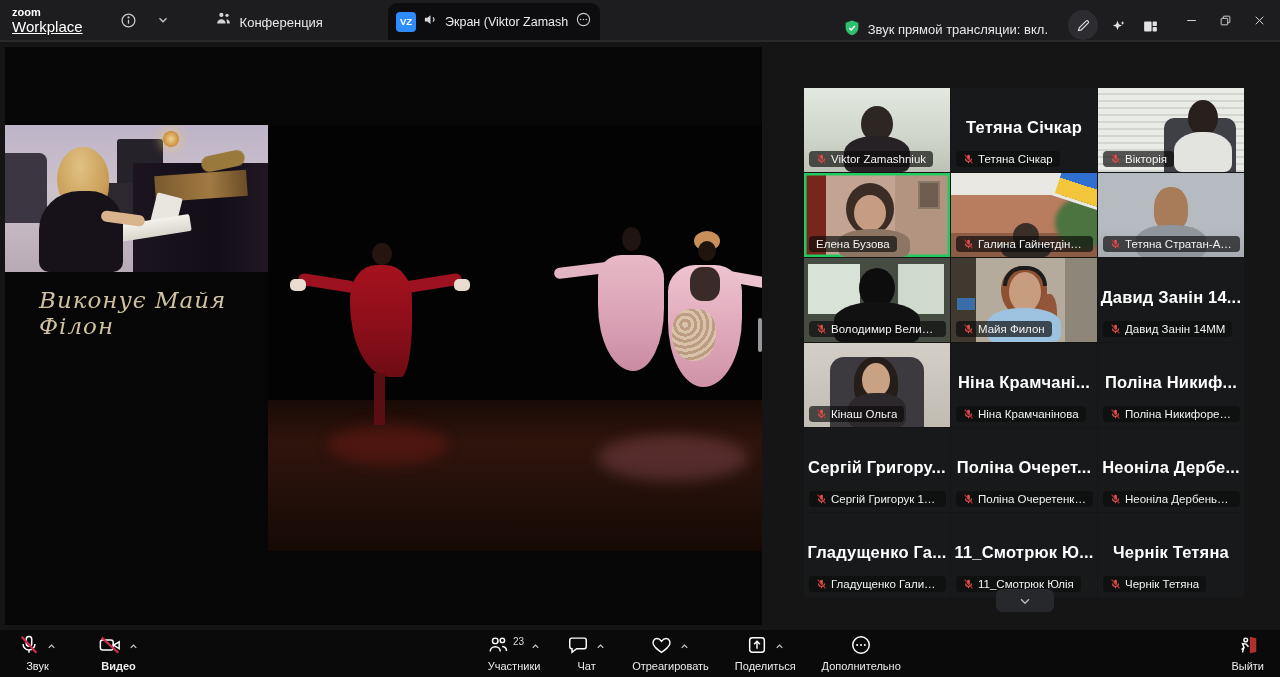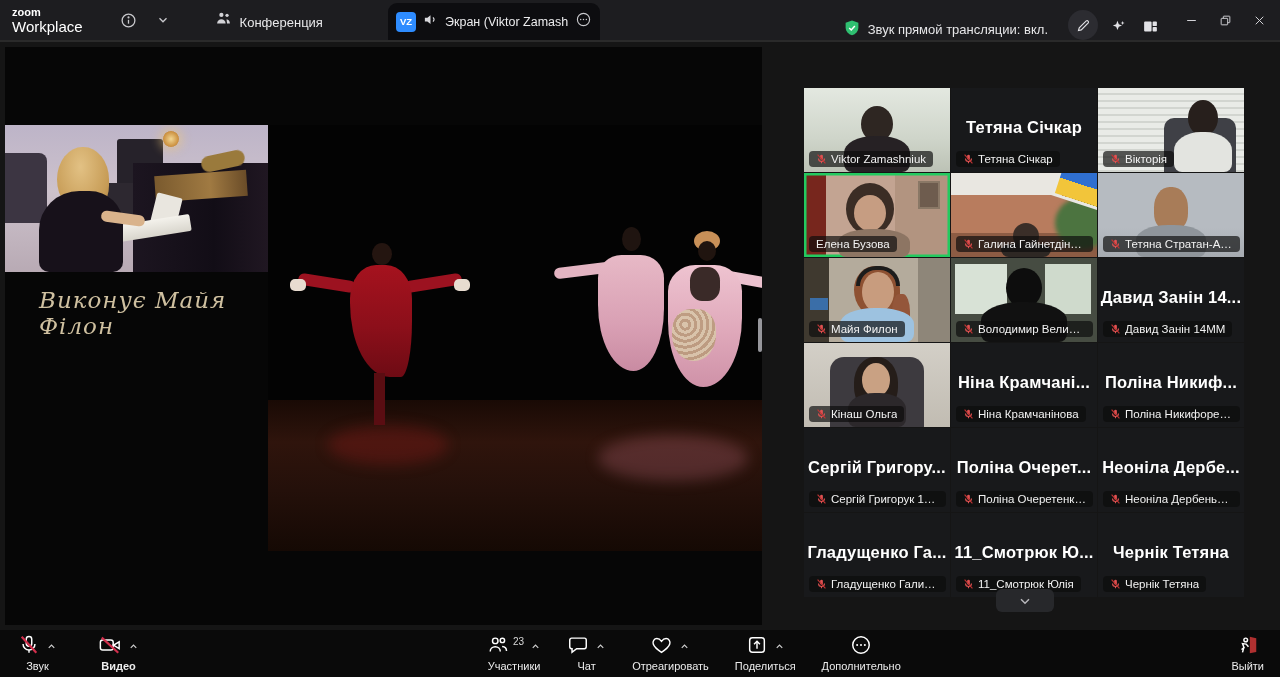--- a/index.html
+++ b/index.html
@@ -4,21 +4,21 @@
 <style>
   * { margin:0; padding:0; box-sizing:border-box; }
   html,body { background:#000; }
   body { font-family:"Liberation Sans", sans-serif; }
   .app { position:relative; width:1280px; height:677px; background:#151515; overflow:hidden; }
 
   
   .titlebar { position:absolute; left:0; top:0; width:1280px; height:40px; background:#1d1d20; display:flex; align-items:center; }
   .logo { margin-left:12px; line-height:1; color:#fff; }
   .logo .z1 { font-size:11px; font-weight:bold; display:block; }
-  .logo .z2 { font-size:15px; display:block; margin-top:1px; }
+  .logo .z2 { font-size:15px; display:block; margin-top:1px;text-decoration:underline; }
   .tb-icon { display:flex; align-items:center; justify-content:center; width:28px; height:28px; border-radius:6px; cursor:pointer; }
   .tb-icon svg { display:block; }
   .info-btn { margin-left:32px; }
   .caret-btn { margin-left:6px; }
   .conf-tab { display:flex; align-items:flex-end; gap:8px; margin-left:28px; color:#e8e8ea; font-size:13px; padding:6px 10px; border-radius:6px; cursor:pointer; }
   .screen-tab { position:absolute; left:388px; top:3px; width:212px; height:37px; background:#0d0d10; border-radius:9px 9px 0 0; display:flex; align-items:center; gap:7px; padding:0 8px; cursor:pointer; }
   .vz-avatar { width:20px; height:20px; border-radius:4px; background:#2e8cff; color:#fff; font-size:9.5px; font-weight:bold; display:flex; align-items:center; justify-content:center; }
   .screen-tab .tab-label { color:#ececee; font-size:12.5px; white-space:nowrap; overflow:hidden; flex:1; }
   .tb-right { position:absolute; right:0; top:0; height:40px; display:flex; align-items:flex-end; }
   .stream-status { display:flex; align-items:center; gap:7px; color:#e6e6e8; font-size:13px; margin-right:14px; }
@@ -369,55 +369,55 @@
                 <rect x="9" y="2.5" width="6" height="11" rx="3" fill="#e05252" stroke="none"></rect>
                 <path d="M5.5 11a6.5 6.5 0 0 0 13 0"></path>
                 <line x1="12" y1="17.5" x2="12" y2="21"></line>
                 <line x1="3.5" y1="2.5" x2="20.5" y2="21.5" stroke="#c23434"></line>
               </svg>
             </span>
           <span class="txt">Тетяна Стратан-Артишк...</span>
         </div>
       </div>
 
+      <div class="tile v-volodymyr">
+        <div class="win1"></div>
+          <div class="win2"></div>
+          <div class="head"></div>
+          <div class="torso"></div>
+        <div class="plabel">
+          <span class="mutedmic">
+              <svg width="11" height="12" viewBox="0 0 24 24" fill="none" stroke="#e05252" stroke-width="2.4">
+                <rect x="9" y="2.5" width="6" height="11" rx="3" fill="#e05252" stroke="none"></rect>
+                <path d="M5.5 11a6.5 6.5 0 0 0 13 0"></path>
+                <line x1="12" y1="17.5" x2="12" y2="21"></line>
+                <line x1="3.5" y1="2.5" x2="20.5" y2="21.5" stroke="#c23434"></line>
+              </svg>
+            </span>
+          <span class="txt">Володимир Величко</span>
+        </div>
+      </div>
+
       <div class="tile v-maya">
         <div class="shelf"></div>
           <div class="hair"></div>
           <div class="tail"></div>
           <div class="head"></div>
           <div class="band"></div>
           <div class="torso"></div>
         <div class="plabel">
           <span class="mutedmic">
               <svg width="11" height="12" viewBox="0 0 24 24" fill="none" stroke="#e05252" stroke-width="2.4">
                 <rect x="9" y="2.5" width="6" height="11" rx="3" fill="#e05252" stroke="none"></rect>
                 <path d="M5.5 11a6.5 6.5 0 0 0 13 0"></path>
                 <line x1="12" y1="17.5" x2="12" y2="21"></line>
                 <line x1="3.5" y1="2.5" x2="20.5" y2="21.5" stroke="#c23434"></line>
               </svg>
             </span>
           <span class="txt">Майя Филон</span>
-        </div>
-      </div>
-
-      <div class="tile v-volodymyr">
-        <div class="win1"></div>
-          <div class="win2"></div>
-          <div class="head"></div>
-          <div class="torso"></div>
-        <div class="plabel">
-          <span class="mutedmic">
-              <svg width="11" height="12" viewBox="0 0 24 24" fill="none" stroke="#e05252" stroke-width="2.4">
-                <rect x="9" y="2.5" width="6" height="11" rx="3" fill="#e05252" stroke="none"></rect>
-                <path d="M5.5 11a6.5 6.5 0 0 0 13 0"></path>
-                <line x1="12" y1="17.5" x2="12" y2="21"></line>
-                <line x1="3.5" y1="2.5" x2="20.5" y2="21.5" stroke="#c23434"></line>
-              </svg>
-            </span>
-          <span class="txt">Володимир Величко</span>
         </div>
       </div>
 
       <div class="tile">
         <div class="cname">Давид Занін 14...</div>
         <div class="plabel">
           <span class="mutedmic">
               <svg width="11" height="12" viewBox="0 0 24 24" fill="none" stroke="#e05252" stroke-width="2.4">
                 <rect x="9" y="2.5" width="6" height="11" rx="3" fill="#e05252" stroke="none"></rect>
                 <path d="M5.5 11a6.5 6.5 0 0 0 13 0"></path>

